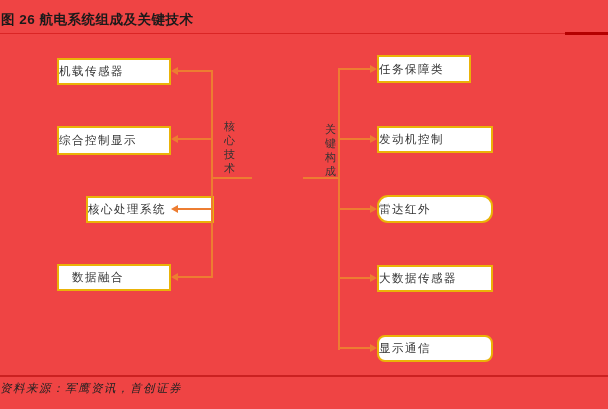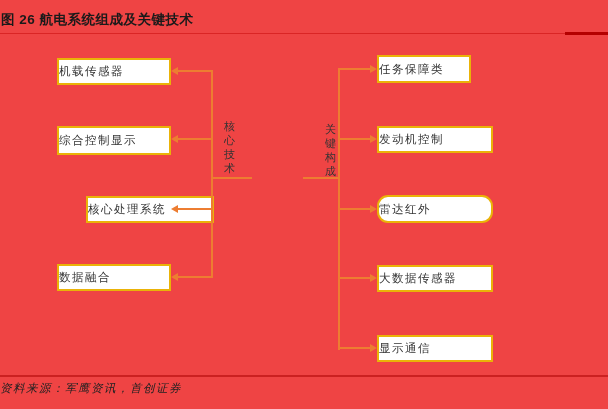--- a/index.html
+++ b/index.html
@@ -76,21 +76,21 @@
 
   <div class="node" style="left:57px;top:58px;width:114px;height:27px;">
     <span>机载传感器</span>
   </div>
   <div class="node" style="left:57px;top:126px;width:114px;height:29px;">
     <span>综合控制显示</span>
   </div>
   <div class="node" style="left:57px;top:196px;width:128px;height:27px;margin-left:29px;">
     <span>核心处理系统</span>
   </div>
-  <div class="node" style="left:57px;top:264px;width:114px;height:27px;">
+  <div class="node" style="left:57px;top:264px;width:114px;height:27px;padding-left:13px;">
     <span>数据融合</span>
   </div>
 
   <div class="vline" style="left:211px;top:70px;height:208px;"></div>
 
   <div class="ah-l" style="left:171px;top:67px;"></div>
   <div class="hline" style="left:177px;top:70px;width:34px;"></div>
 
   <div class="ah-l" style="left:171px;top:135px;"></div>
   <div class="hline" style="left:177px;top:138px;width:34px;"></div>
@@ -130,20 +130,20 @@
   </div>
   <div class="node" style="left:377px;top:126px;width:116px;height:27px;font-family:Liberation Serif, serif;">
     <span>发动机控制</span>
   </div>
   <div class="node" style="left:377px;top:195px;width:116px;height:28px;border-radius:11px;">
     <span>雷达红外</span>
   </div>
   <div class="node" style="left:377px;top:265px;width:116px;height:27px;">
     <span>大数据传感器</span>
   </div>
-  <div class="node" style="left:377px;top:335px;width:116px;height:27px;">
+  <div class="node" style="left:377px;top:335px;width:116px;height:27px;border-radius:8px;">
     <span>显示通信</span>
   </div>
 
   <div class="rule-bottom"></div>
   <div class="source">资料来源：军鹰资讯，首创证券</div>
 
 </div>
 
 </body></html>

